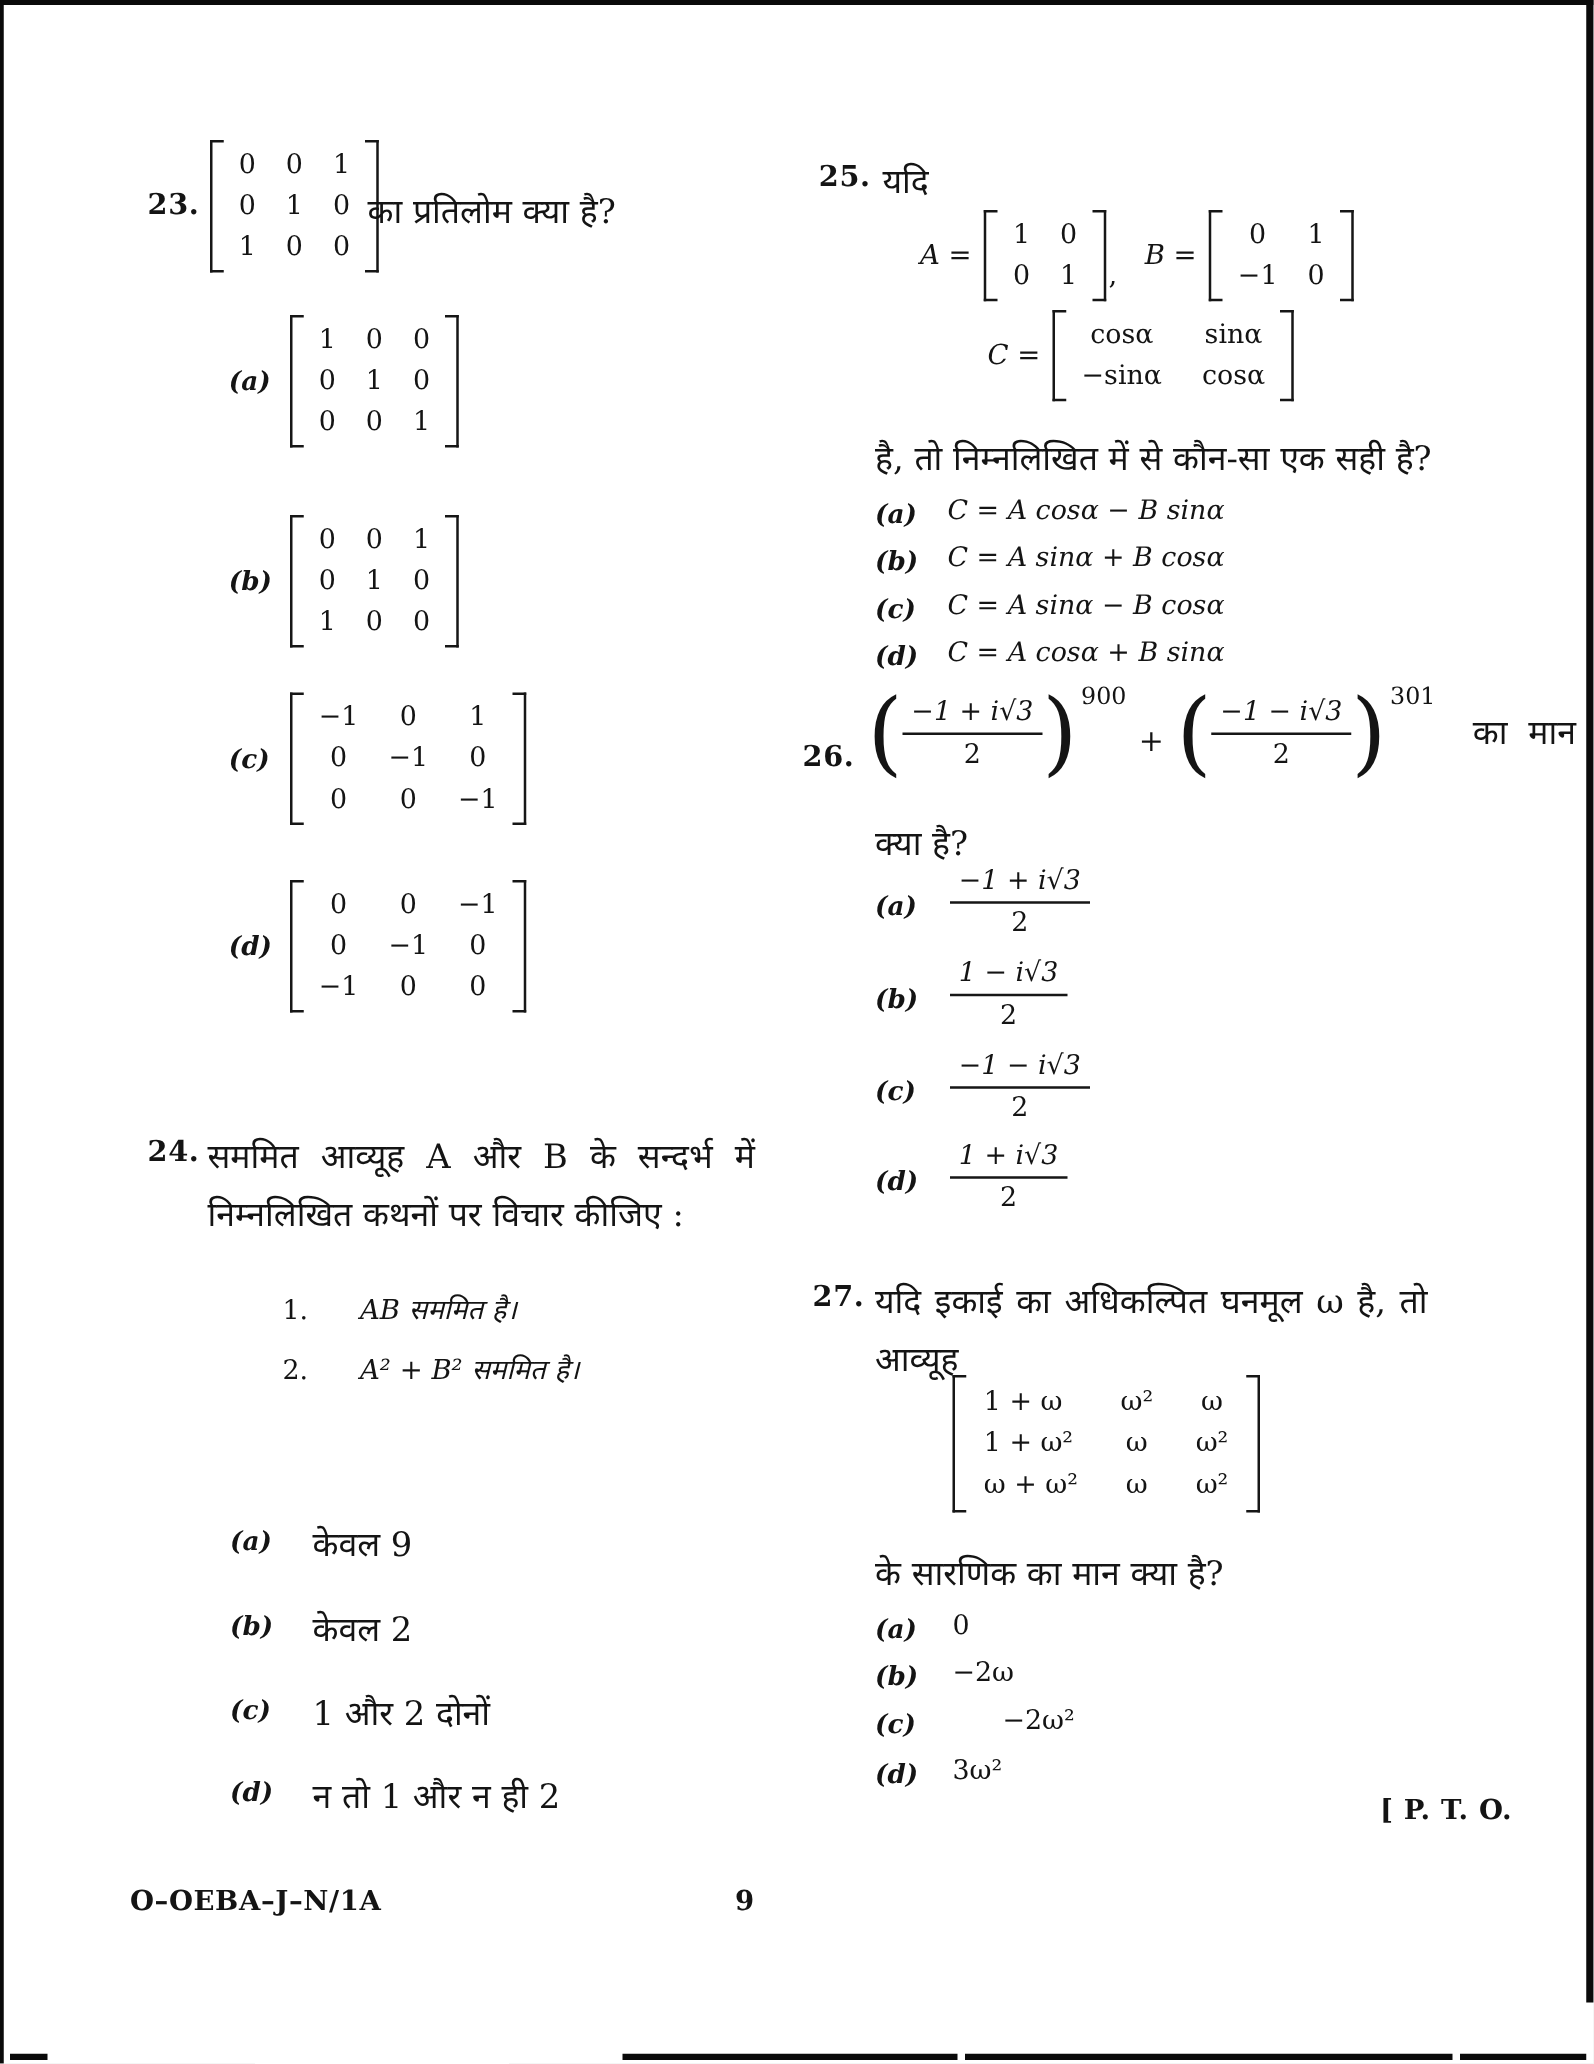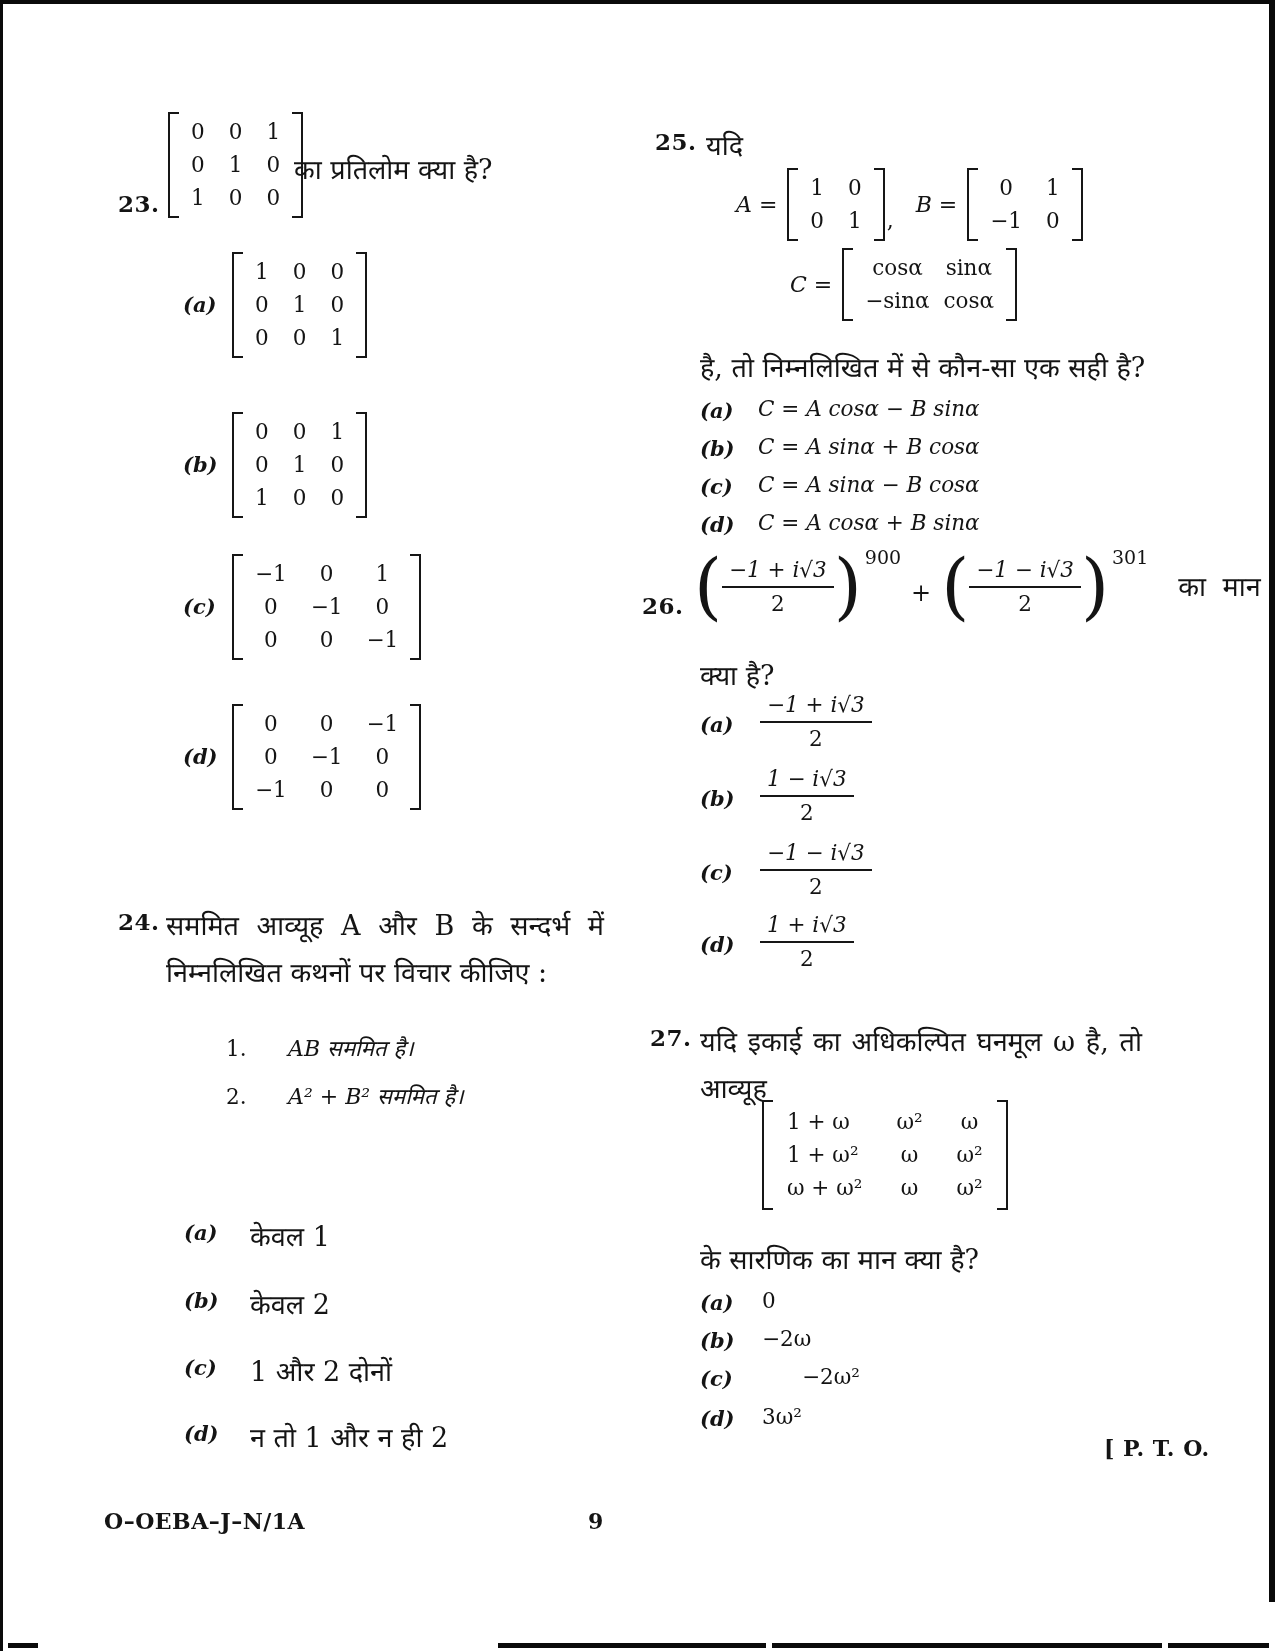--- a/index.html
+++ b/index.html
@@ -47,21 +47,21 @@
 <div class="page">
 
   <div class="b-top"></div>
   <div class="b-left"></div>
   <div class="b-right"></div>
   <div class="b-bot" style="left:8px; width:30px;"></div>
   <div class="b-bot" style="left:498px; width:268px;"></div>
   <div class="b-bot" style="left:772px; width:390px;"></div>
   <div class="b-bot" style="left:1168px; width:101px;"></div>
 
-  <div class="abs qnum" style="left:118px; top:150px;margin-top:40px;">23.</div>
+  <div class="abs qnum" style="left:118px; top:150px;">23.</div>
   <div class="abs mx" style="left:168px; top:112px;">
     <span class="mx-bl"></span>
     <span class="mx-cells" style="grid-template-columns: repeat(3, auto);">
         <span class="mcell">0</span>
         <span class="mcell">0</span>
         <span class="mcell">1</span>
         <span class="mcell">0</span>
         <span class="mcell">1</span>
         <span class="mcell">0</span>
         <span class="mcell">1</span>
@@ -144,21 +144,21 @@
   <div class="abs hin" style="left:166px; top:953px;">निम्नलिखित कथनों पर विचार कीजिए :</div>
   <div class="abs hin jline" style="left:166px; top:906px; width:438px;">सममित आव्यूह A और B के सन्दर्भ में</div>
 
   <div class="abs stnum" style="left:226px; top:1036px;">1.</div>
   <div class="abs hin math" style="left:288px; top:1033px; font-size:22px;">AB सममित है।</div>
   <div class="abs stnum" style="left:226px; top:1084px;">2.</div>
   <div class="abs hin math" style="left:288px; top:1081px; font-size:22px;">A² + B² सममित है।</div>
 
 
   <div class="abs optlab" style="left:184px; top:1220px;">(a)</div>
-  <div class="abs hin" style="left:250px; top:1217px;">केवल 1</div>
+  <div class="abs hin" style="left:250px; top:1217px;">केवल 9</div>
   <div class="abs optlab" style="left:184px; top:1288px;">(b)</div>
   <div class="abs hin" style="left:250px; top:1285px;">केवल 2</div>
   <div class="abs optlab" style="left:184px; top:1355px;">(c)</div>
   <div class="abs hin" style="left:250px; top:1352px;">1 और 2 दोनों</div>
   <div class="abs optlab" style="left:184px; top:1421px;">(d)</div>
   <div class="abs hin" style="left:250px; top:1418px;">न तो 1 और न ही 2</div>
 
   <div class="abs qnum" style="left:655px; top:128px;">25.</div>
   <div class="abs hin" style="left:706px; top:126px;">यदि</div>
 
@@ -185,21 +185,21 @@
           <span class="mcell">0</span>
         </span>
       <span class="mx-br"></span>
     </span>
   </div>
 
   <div class="abs" style="left:790px; top:248px; display:flex; align-items:center;">
     <span class="mlabel">C =</span>
     <span class="mx">
       <span class="mx-bl"></span>
-      <span class="mx-cells" style="font-style: normal; column-gap: 14px; grid-template-columns: repeat(2, auto);">
+      <span class="mx-cells" style="font-style: normal; column-gap: 32px; grid-template-columns: repeat(2, auto);">
           <span class="mcell">cosα</span>
           <span class="mcell">sinα</span>
           <span class="mcell">−sinα</span>
           <span class="mcell">cosα</span>
         </span>
       <span class="mx-br"></span>
     </span>
   </div>
 
   <div class="abs hin" style="left:700px; top:348px;">है, तो निम्नलिखित में से कौन-सा एक सही है?</div>

